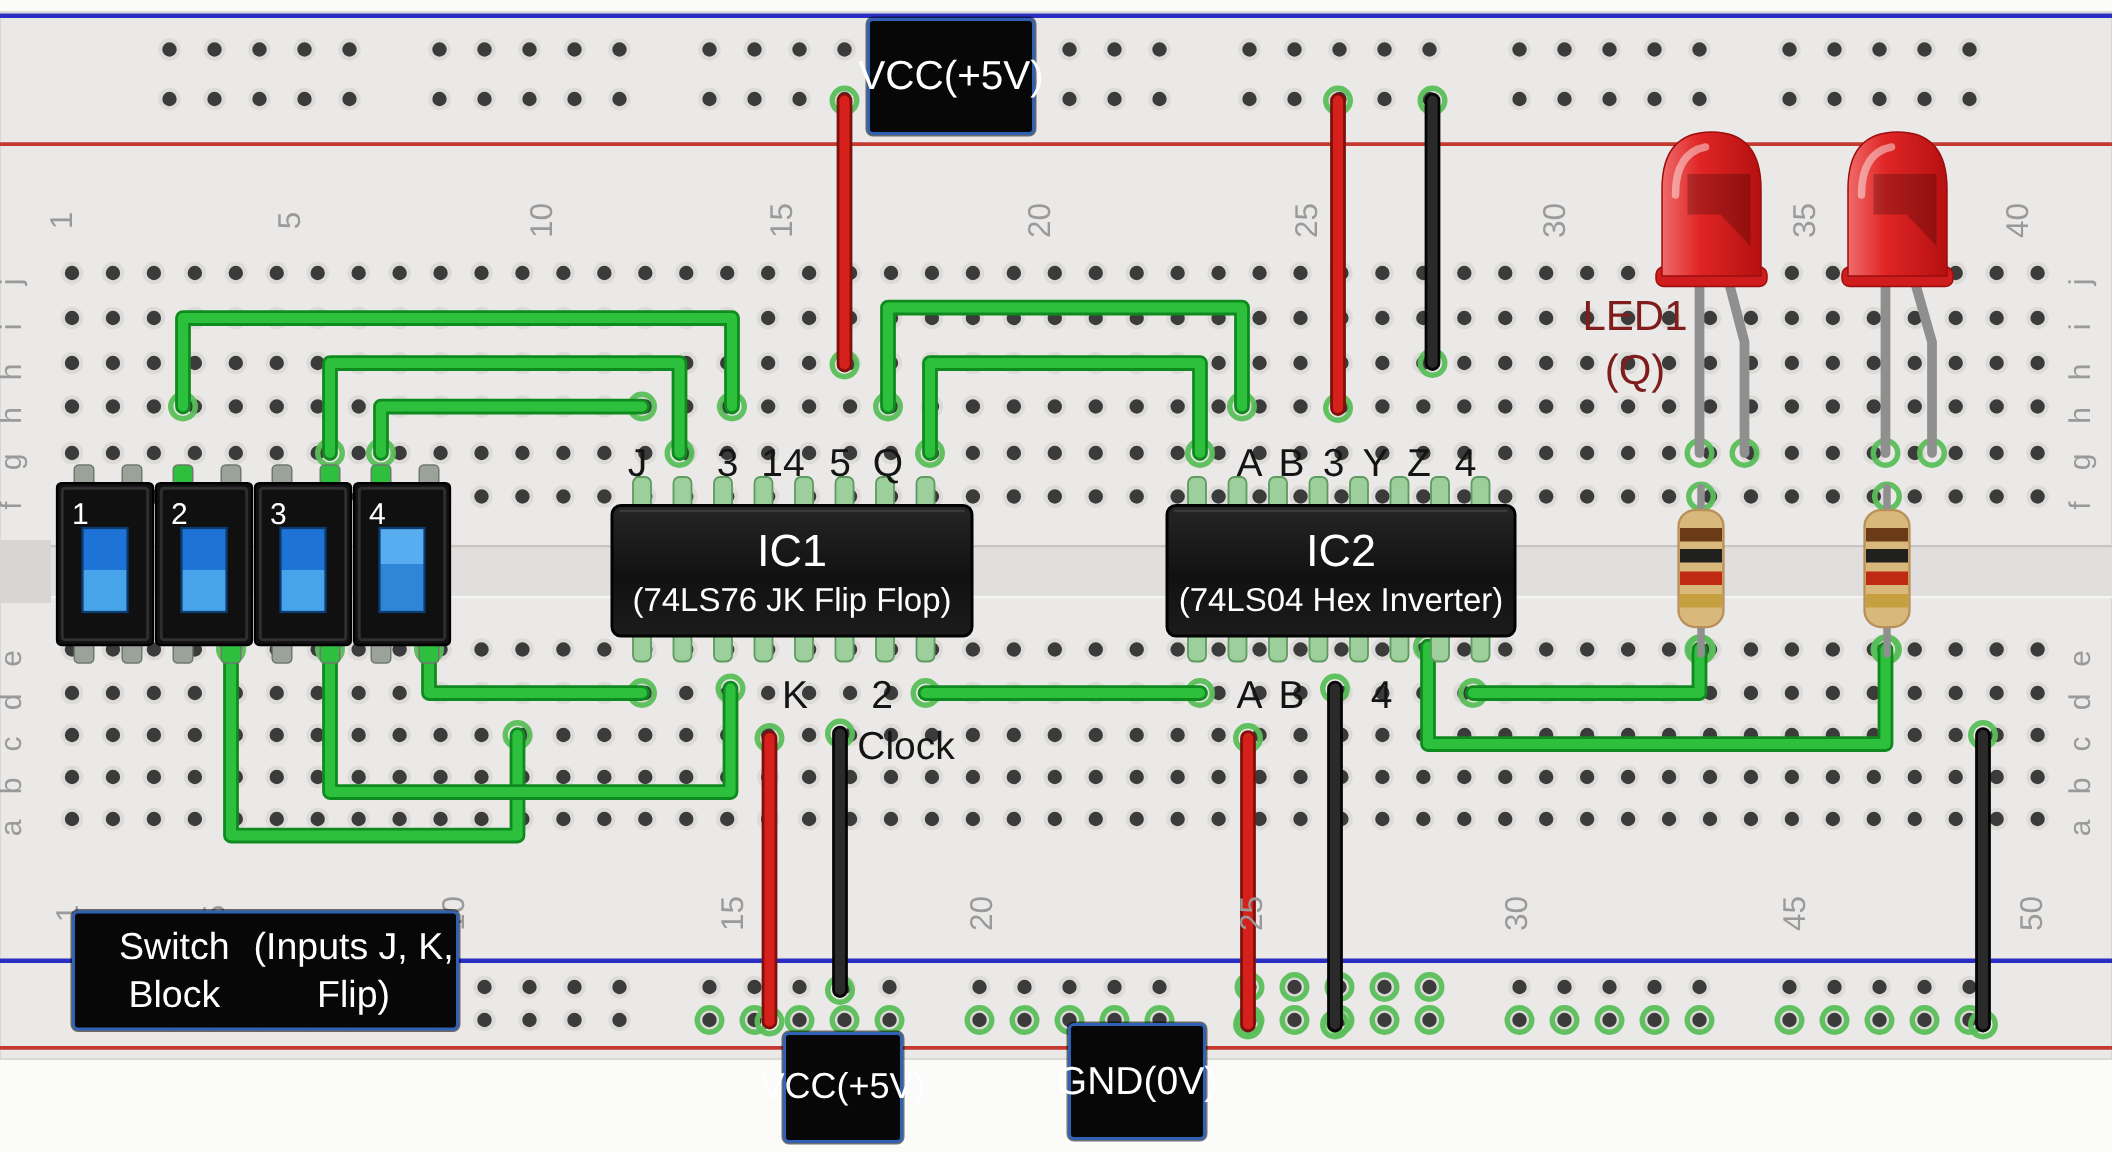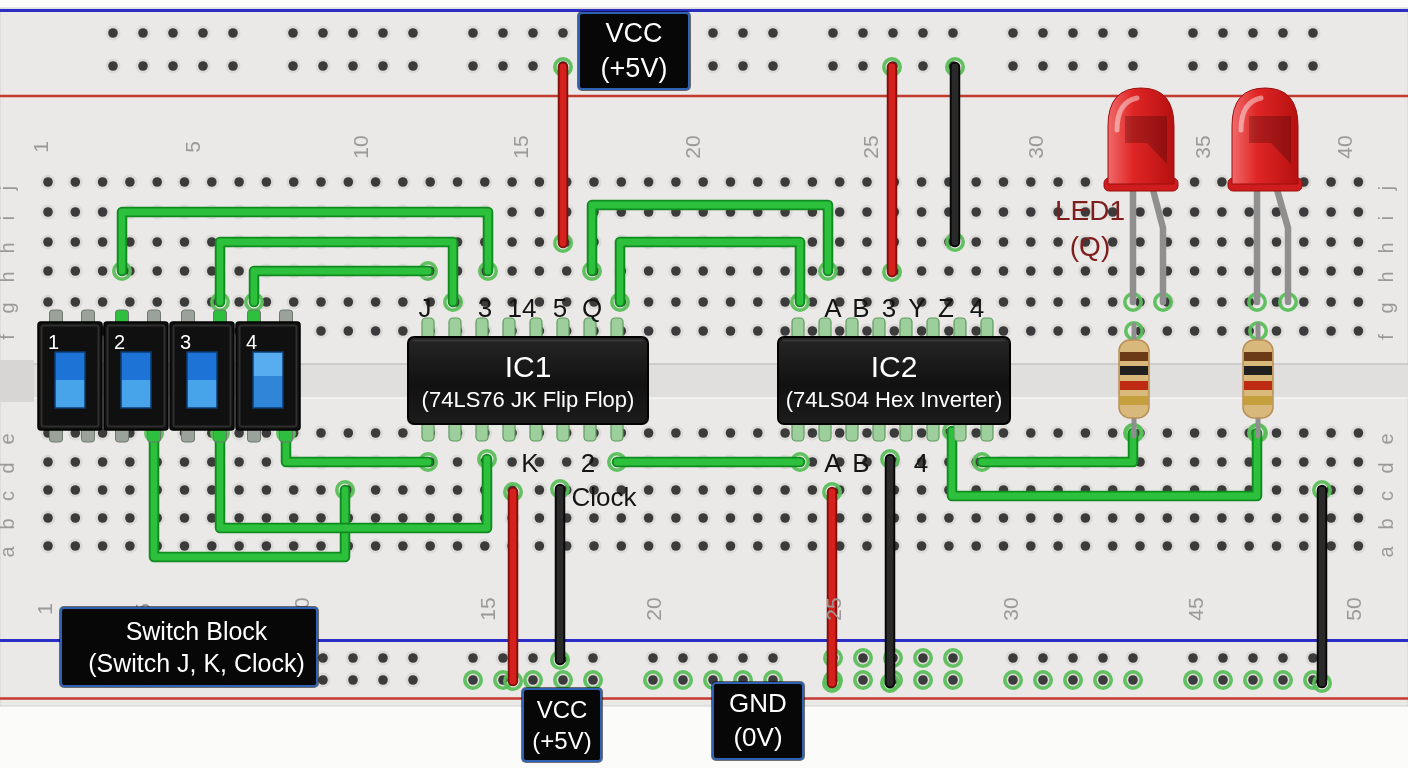--- a/index.html
+++ b/index.html
@@ -1,21 +1,21 @@
 <!DOCTYPE html>
 <html><head>
 <meta charset="utf-8">
 <style>
   html,body{margin:0;padding:0;background:#ffffff;}
   .stage{position:relative;width:1408px;height:768px;background:#fbfbfa;overflow:hidden;
          font-family:"Liberation Sans",sans-serif;}
   .stage svg{position:absolute;left:0;top:0;}
   .overlay{position:absolute;left:0;top:0;width:100%;height:100%;pointer-events:none;}
   .blackbox{position:absolute;background:#070707;border:2px solid #2f62b5;border-radius:4px;
-            color:#ffffff;display:flex;flex-direction:column;align-items:center;justify-content:center;
+            color:#ffffff;display:flex;flex-direction:row;align-items:center;justify-content:center;
             text-align:center;line-height:1.3;box-sizing:border-box;
             box-shadow:0 0 0 1px rgba(0,0,0,.55);}
   .ledlabel{position:absolute;color:#7f1d1d;text-align:center;line-height:1.28;font-weight:500;}
 </style>
 </head>
 <body>
 
 <div class="stage">
   <svg id="scene" width="1408" height="768" viewBox="0 0 1408 768">
       <defs>
@@ -1761,23 +1761,23 @@
         <text x="14" y="552" font-size="20" fill="#9a9a9a" text-anchor="middle" font-family="&quot;Liberation Sans&quot;,sans-serif" transform="rotate(-90 14 552)">a</text>
         <text x="1393" y="552" font-size="20" fill="#9a9a9a" text-anchor="middle" font-family="&quot;Liberation Sans&quot;,sans-serif" transform="rotate(-90 1393 552)">a</text>
       </g>
     </svg>
 
   <div class="overlay">
     <div class="blackbox" style="left: 578px; top: 12px; width: 112px; height: 78px; font-size: 27px;">
       <div>VCC</div>
       <div>(+5V)</div>
     </div>
-    <div class="blackbox" style="left: 60px; top: 607px; width: 258px; height: 80px; font-size: 25px; padding-left: 15px;">
+    <div class="blackbox" style="left: 48px; top: 607px; width: 258px; height: 80px; font-size: 25px; padding-left: 15px;">
       <div>Switch Block</div>
-      <div>(Switch J, K, Clock)</div>
+      <div>(Inputs J, K, Flip)</div>
     </div>
     <div class="blackbox" style="left: 522px; top: 688px; width: 80px; height: 74px; font-size: 24px;">
       <div>VCC</div>
       <div>(+5V)</div>
     </div>
     <div class="blackbox" style="left: 712px; top: 682px; width: 92px; height: 78px; font-size: 26px;">
       <div>GND</div>
       <div>(0V)</div>
     </div>
     <div class="ledlabel" style="left: 1030px; top: 193px; width: 120px; font-size: 28px;">

